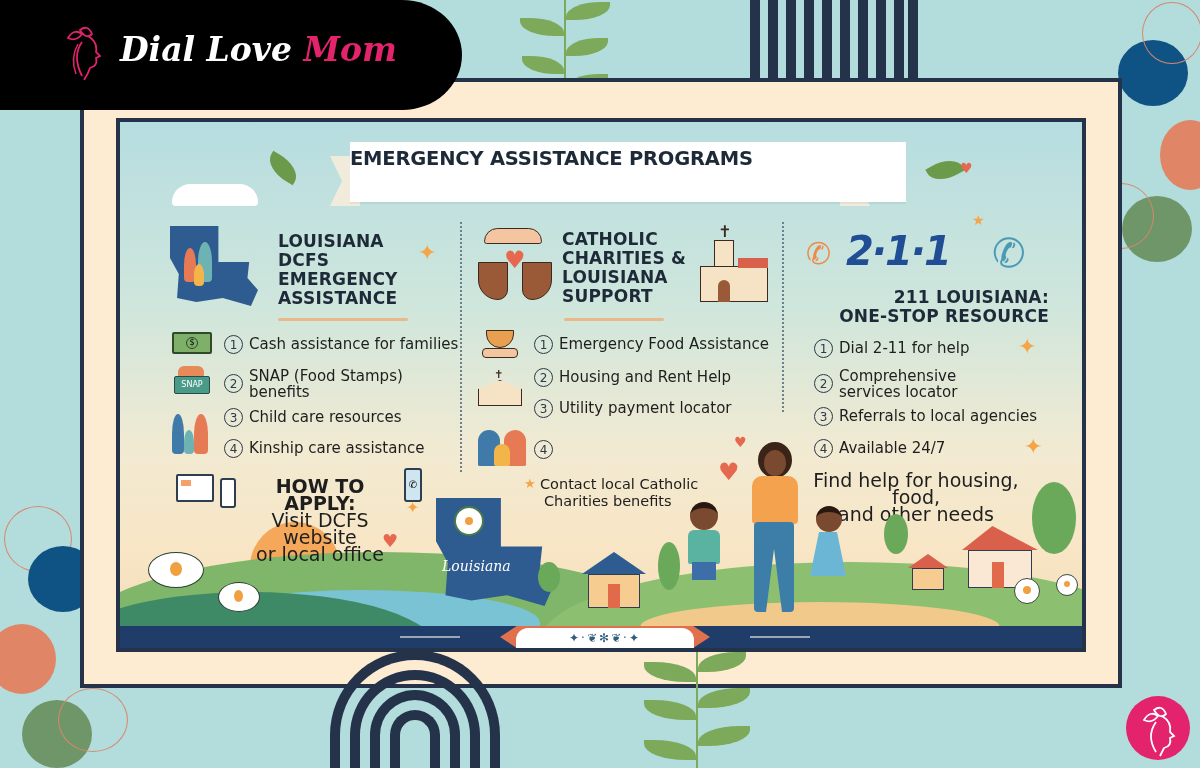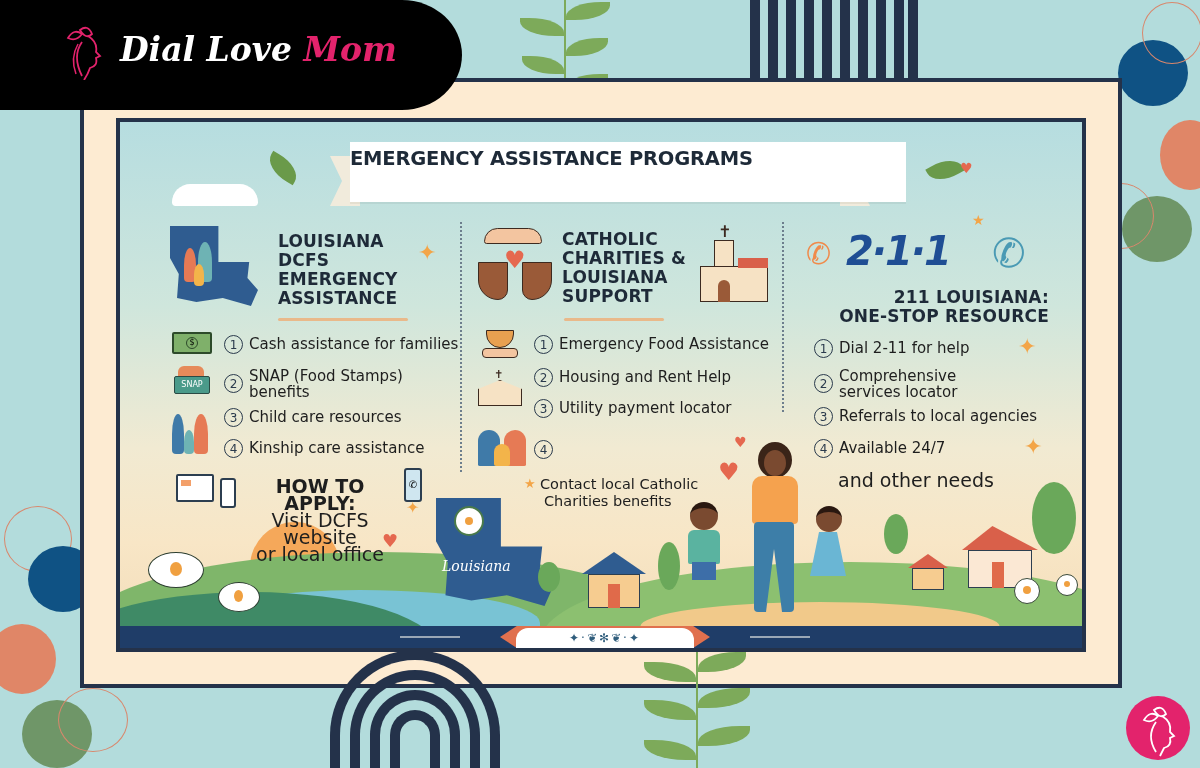--- a/index.html
+++ b/index.html
@@ -313,20 +313,21 @@
       <span class="num">3</span>
       <span>Referrals to local agencies</span>
     </div>
     <div class="abs item" style="left:16px;top:218px;width:240px;">
       <span class="num">4</span>
       <span>Available 24/7</span>
     </div>
     <div class="abs star" style="left:226px;top:212px;font-size:22px;">✦</div>
 
     <div class="abs center-text" style="left:0;top:250px;width:236px;">
+      <div>Find help for housing, food,</div>
       <div>and other needs</div>
     </div>
   </div>
 
   <div class="abs" style="left:462px;top:430px;width:64px;height:56px;">
     <div class="abs" style="left:0;top:0;width:64px;height:22px;background:#2f5c90;clip-path:polygon(50% 0,100% 100%,0 100%);"></div>
     <div class="abs" style="left:6px;top:22px;width:52px;height:34px;background:#f6cc90;border:1.5px solid #2c3e50;"></div>
     <div class="abs" style="left:26px;top:32px;width:12px;height:24px;background:#e06a4a;"></div>
   </div>
   <div class="abs" style="left:418px;top:440px;width:22px;height:30px;background:#6aa85a;border-radius:50%;"></div>

